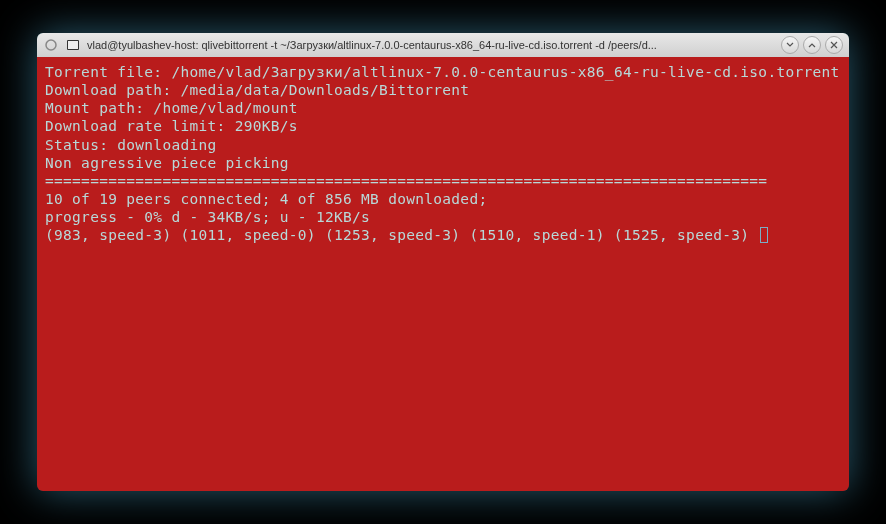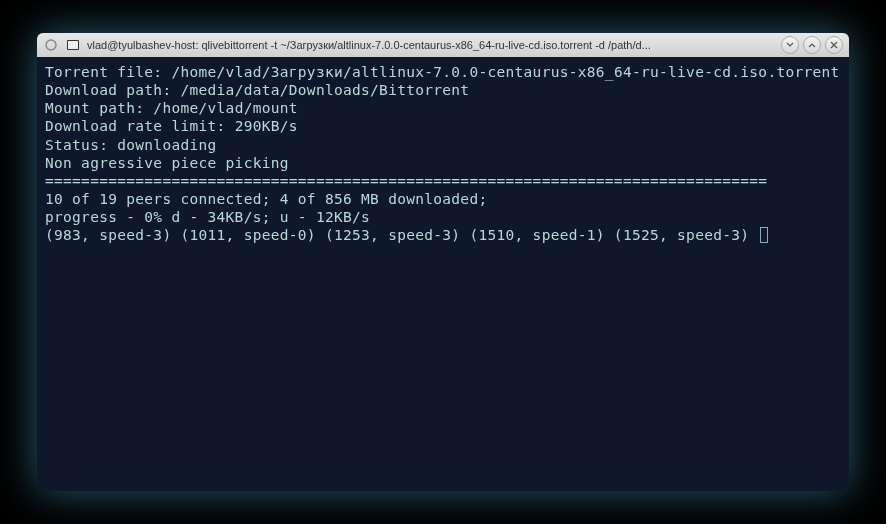--- a/index.html
+++ b/index.html
@@ -66,21 +66,21 @@
       display: flex;
       align-items: center;
       justify-content: center;
       font-size: 10px;
       color: #555;
       cursor: pointer;
       line-height: 1;
     }
     .terminal {
       flex: 1;
-      background: #0f172a;
+      background: #b91c1c;
       padding: 6px 8px;
       font-family: 'DejaVu Sans Mono', 'Courier New', monospace;
       font-size: 14.5px;
       line-height: 1.25;
       color: #b8d8d8;
       letter-spacing: 0.3px;
       white-space: pre-wrap;
       word-break: break-all;
       position: relative;
     }
@@ -106,21 +106,21 @@
         <svg width="14" height="14" viewBox="0 0 14 14">
             <circle cx="7" cy="7" r="5" fill="none" stroke="#888" stroke-width="1.5"></circle>
           </svg>
       </div>
       <div class="app-icon">
         <svg width="14" height="14" viewBox="0 0 14 14">
             <rect x="1" y="2" width="12" height="10" fill="#333" rx="1"></rect>
             <rect x="2" y="3" width="10" height="8" fill="#eee"></rect>
           </svg>
       </div>
-      <div class="title-text">vlad@tyulbashev-host: qlivebittorrent -t ~/Загрузки/altlinux-7.0.0-centaurus-x86_64-ru-live-cd.iso.torrent -d /path/d...</div>
+      <div class="title-text">vlad@tyulbashev-host: qlivebittorrent -t ~/Загрузки/altlinux-7.0.0-centaurus-x86_64-ru-live-cd.iso.torrent -d /peers/d...</div>
       <div class="window-controls">
         <div class="window-btn">
           <svg width="8" height="8" viewBox="0 0 8 8">
               <path d="M1 2 L4 5 L7 2" fill="none" stroke="#555" stroke-width="1.2"></path>
             </svg>
         </div>
         <div class="window-btn">
           <svg width="8" height="8" viewBox="0 0 8 8">
               <path d="M1 6 L4 3 L7 6" fill="none" stroke="#555" stroke-width="1.2"></path>
             </svg>

